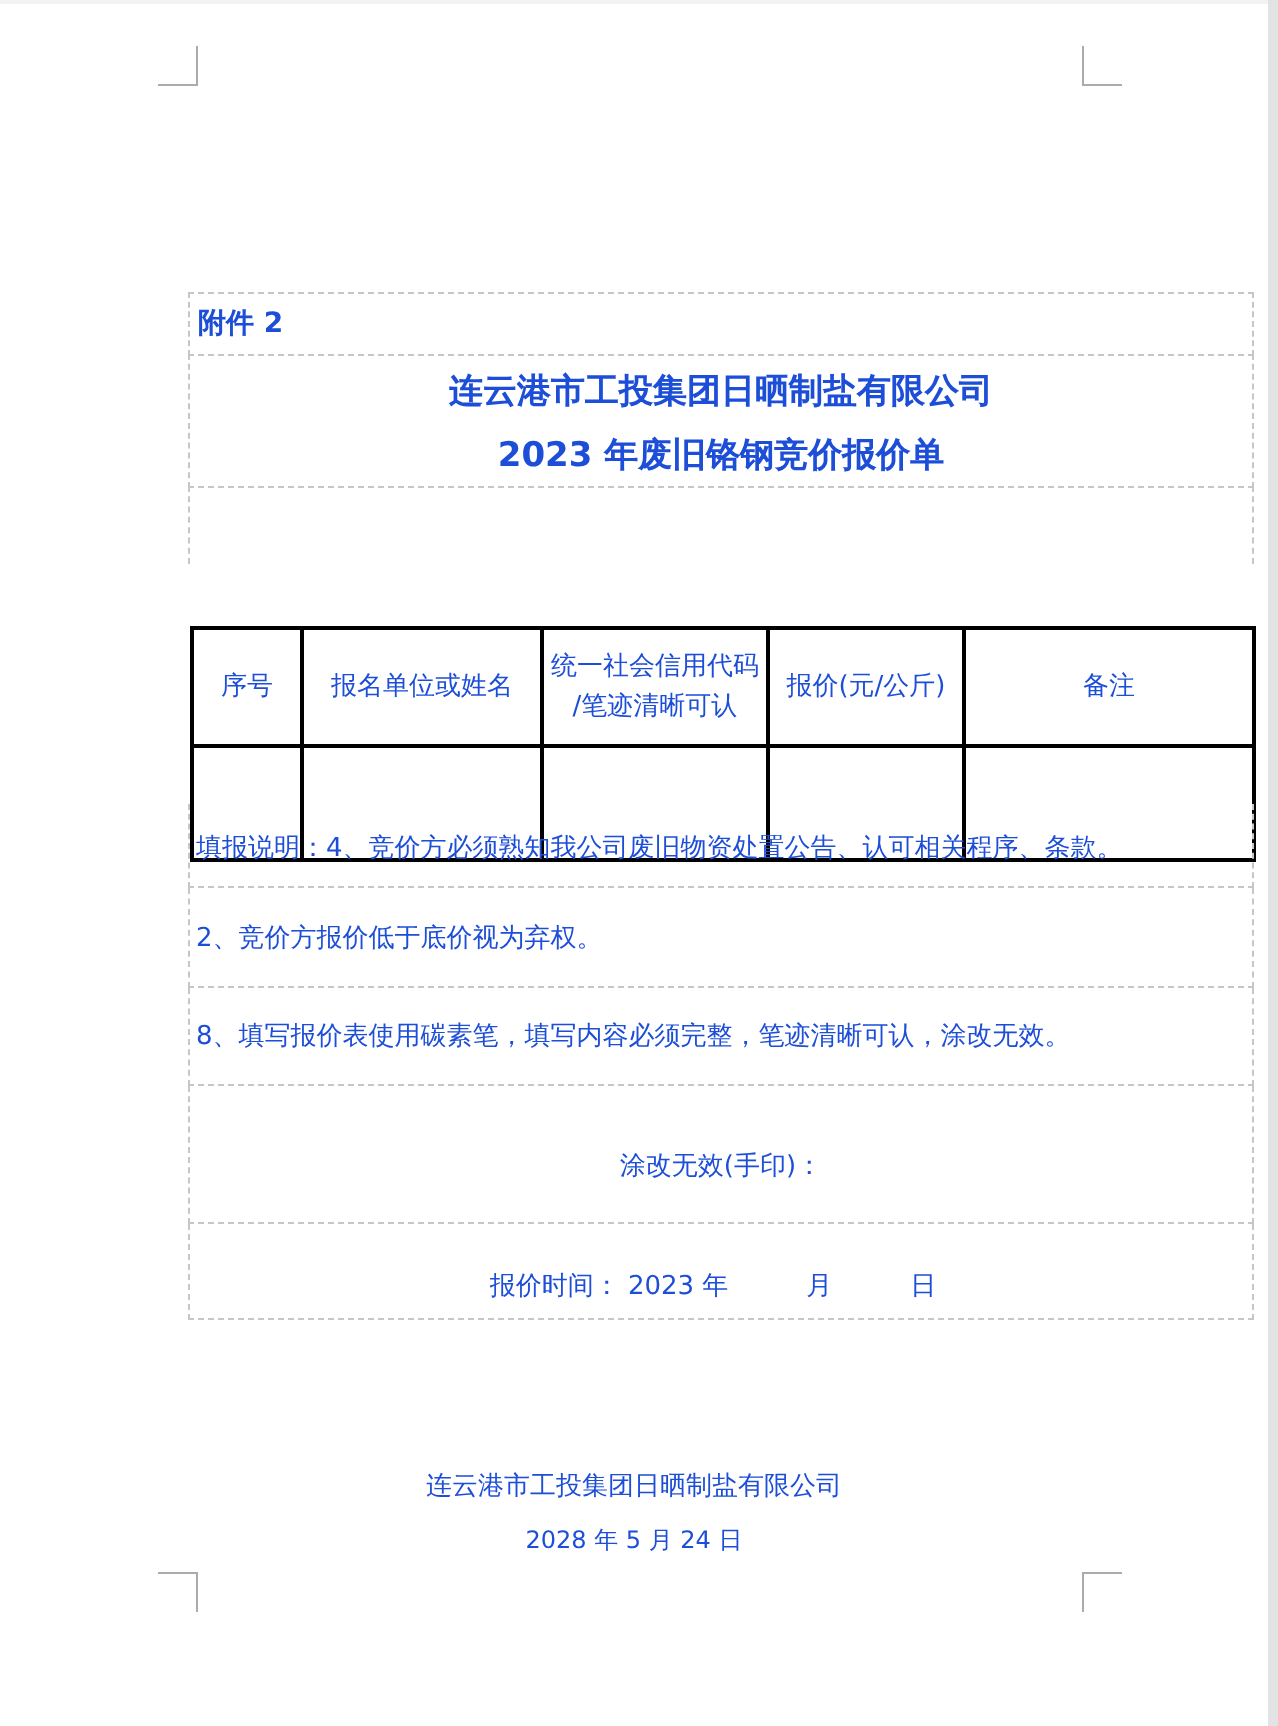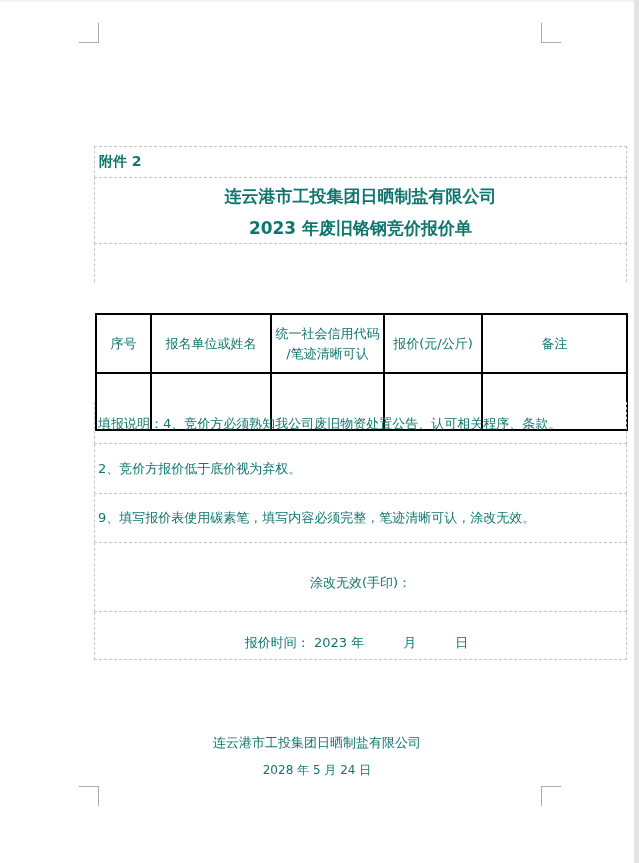--- a/index.html
+++ b/index.html
@@ -1,18 +1,18 @@
 <!DOCTYPE html>
 <html><head>
 <meta charset="utf-8">
 <style>
   html,body{margin:0;padding:0;background:#fff;}
   .page{
     position:relative;width:639px;height:863px;background:#ffffff;
-    font-family:"DejaVu Sans",sans-serif;color:#0f766e;overflow:hidden;
+    font-family:"DejaVu Sans",sans-serif;color:#1d4ed8;overflow:hidden;
   }
   
   .edge-right{position:absolute;top:0;right:0;width:5px;height:863px;background:#e3e3e3;}
   .edge-top{position:absolute;top:0;left:0;width:634px;height:2px;background:#f2f2f2;}
 
   
   .crop{position:absolute;width:19px;height:19px;}
   .crop.tl{left:79px;top:23px;border-right:1px solid #ababab;border-bottom:1px solid #ababab;}
   .crop.tr{left:541px;top:23px;border-left:1px solid #ababab;border-bottom:1px solid #ababab;}
   .crop.bl{left:79px;top:786px;border-right:1px solid #ababab;border-top:1px solid #ababab;}
@@ -95,21 +95,21 @@
         <td></td>
         <td></td>
         <td></td>
         <td></td>
       </tr>
     </tbody>
   </table>
 
   <div class="tb note tb-d">填报说明：4、竞价方必须熟知我公司废旧物资处置公告、认可相关程序、条款。</div>
   <div class="tb note tb-e">2、竞价方报价低于底价视为弃权。</div>
-  <div class="tb note tb-f">9、填写报价表使用碳素笔，填写内容必须完整，笔迹清晰可认，涂改无效。</div>
+  <div class="tb note tb-f">8、填写报价表使用碳素笔，填写内容必须完整，笔迹清晰可认，涂改无效。</div>
 
   <div class="tb tb-g">
     <span>涂改无效(手印)：</span>
   </div>
 
   <div class="tb tb-h">
     <span>报价时间：  2023 年　　　月　　　日</span>
   </div>
 
   <div class="footer-line f1">连云港市工投集团日晒制盐有限公司</div>

